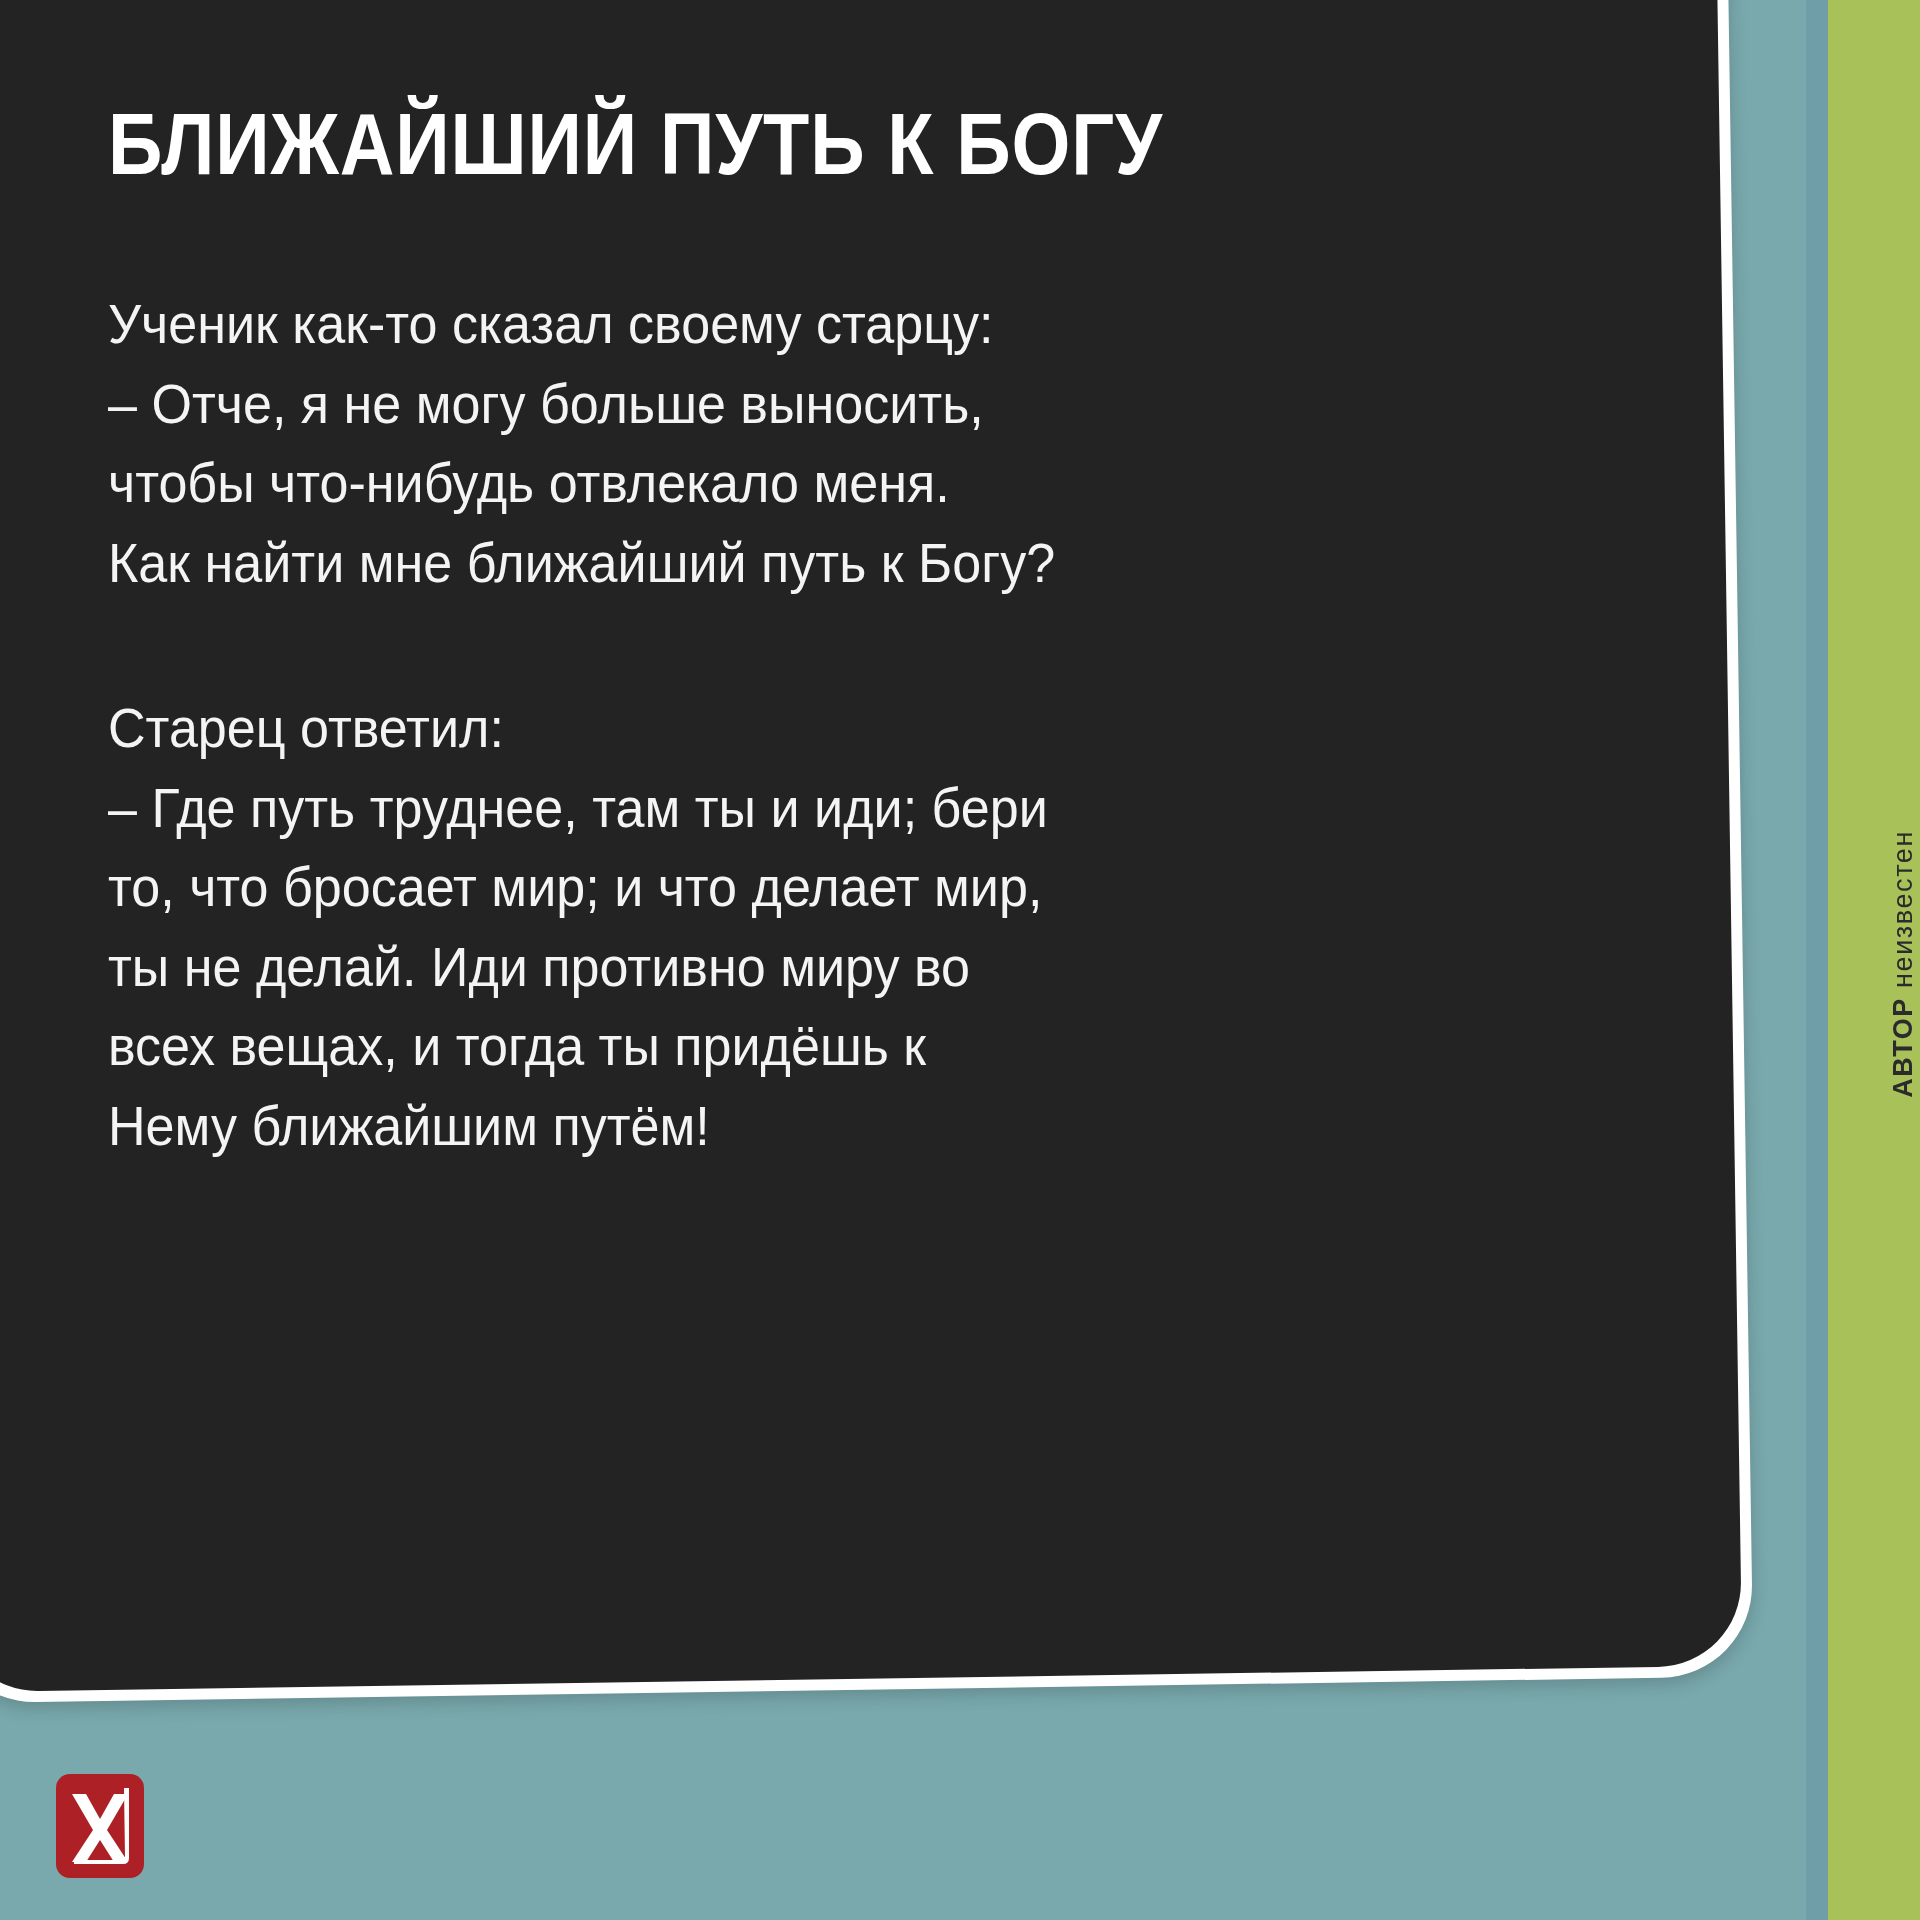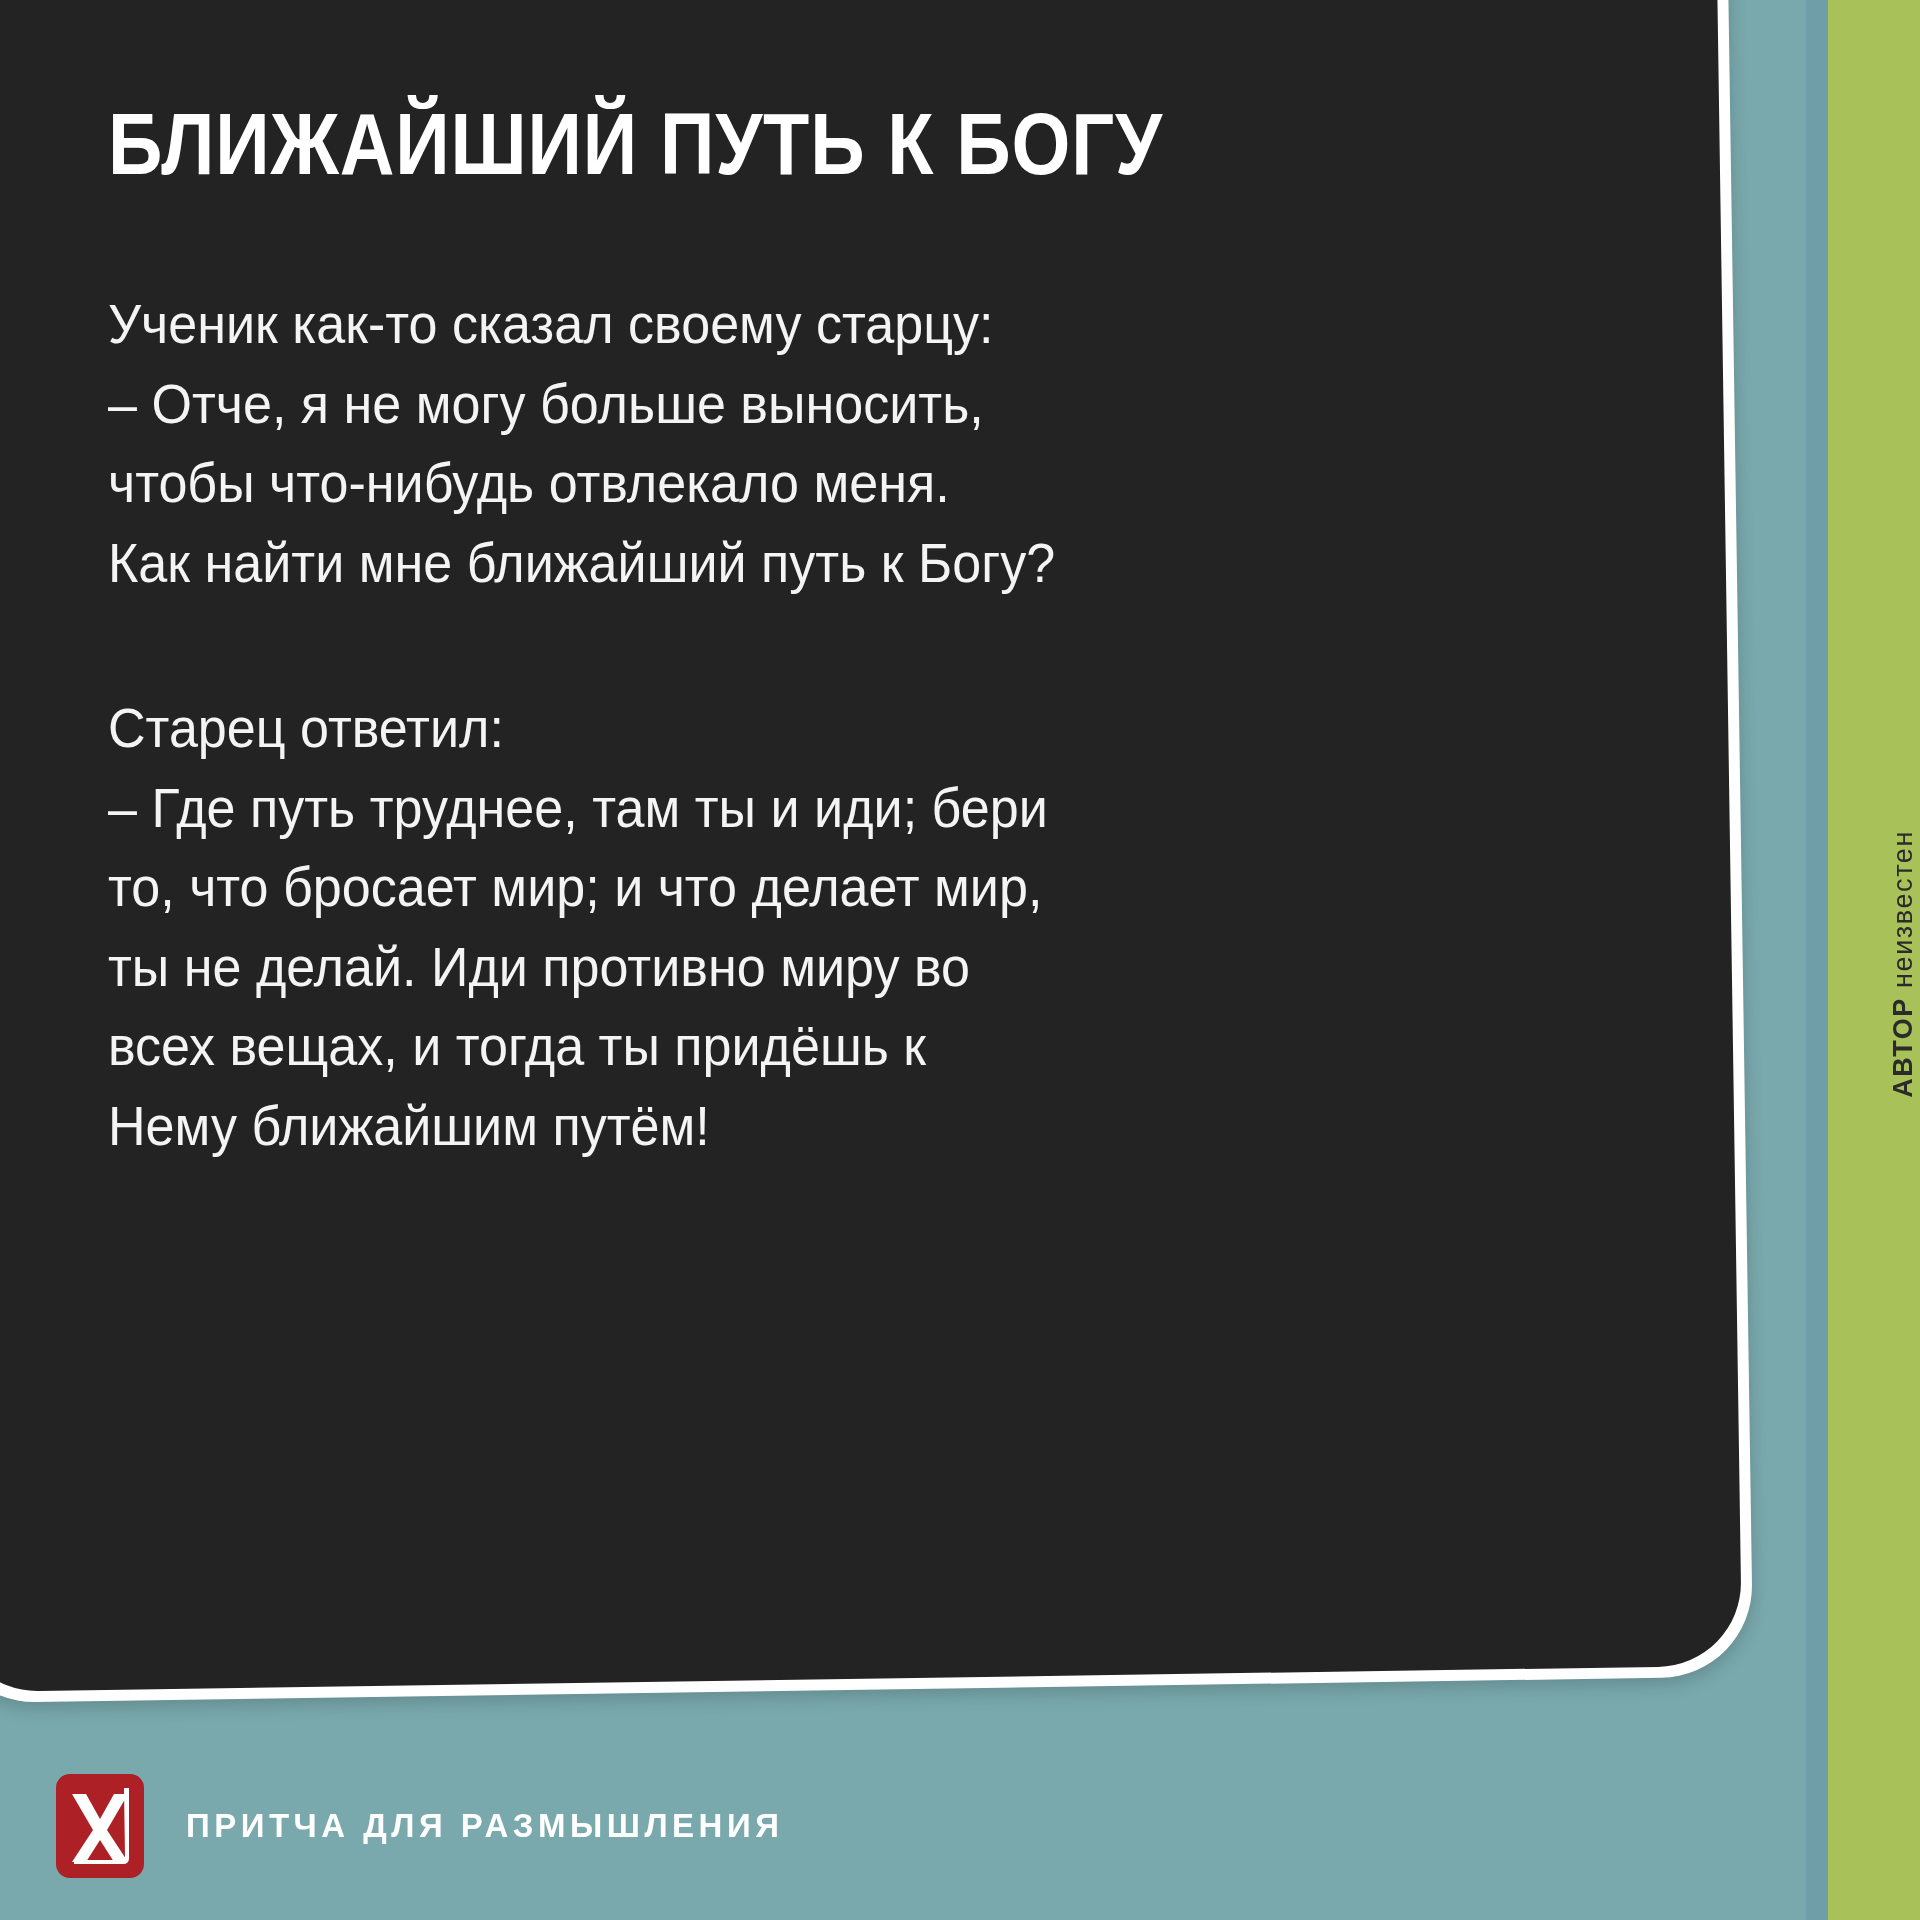--- a/index.html
+++ b/index.html
@@ -224,16 +224,15 @@
 
   <div class="footer">
     <div class="logo">
       <div class="glyph">
         <svg width="88" height="104" viewBox="0 0 88 104" aria-hidden="true">
           <path d="M16 20 L30 20 L44 45 L58 20 L72 20 L51 56 L72 88 L58 88 L44 66 L30 88 L16 88 L37 56 Z" fill="#ffffff"></path>
           <path d="M68 14 L73 14 L73 84 Q73 90 67 90 L18 90 L18 86 L66 86 Q69 86 69 83 Z" fill="#ffffff"></path>
         </svg>
       </div>
     </div>
-    <div class="footer-label">ПРИТЧА ДЛЯ РАЗМЫШЛЕНИЯ</div>
   </div>
 
 </div>
 
 </body></html>

